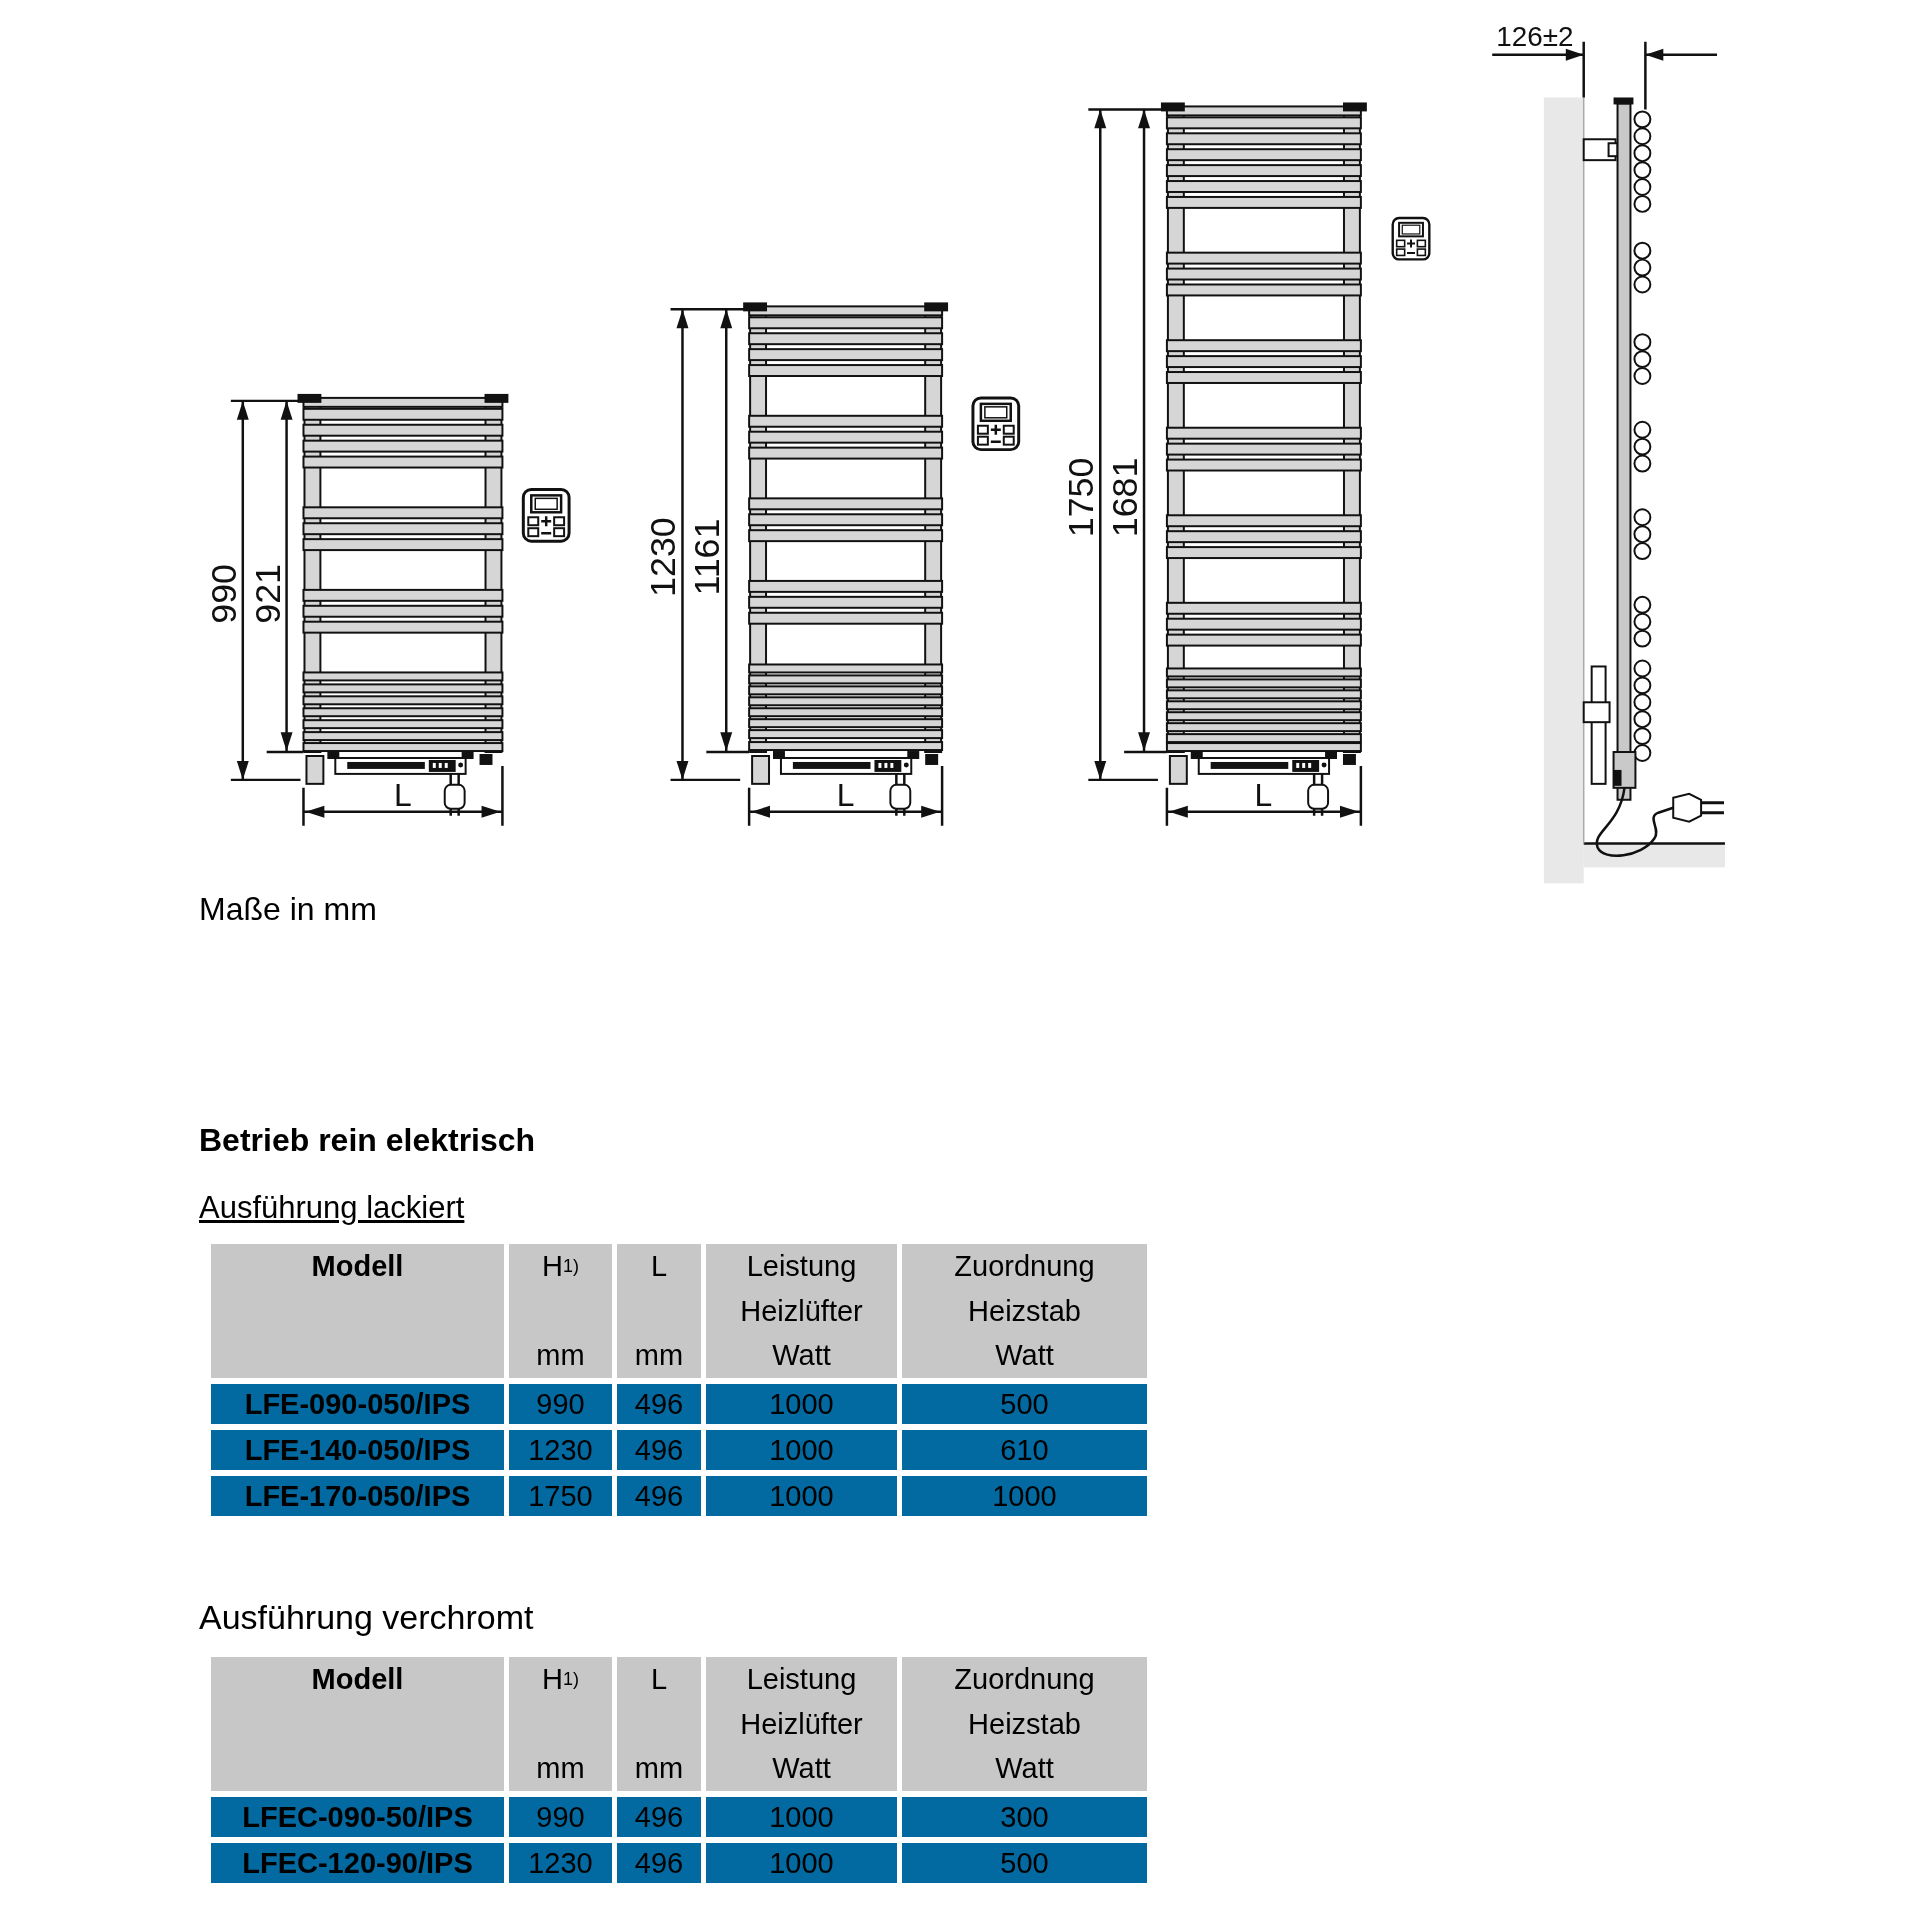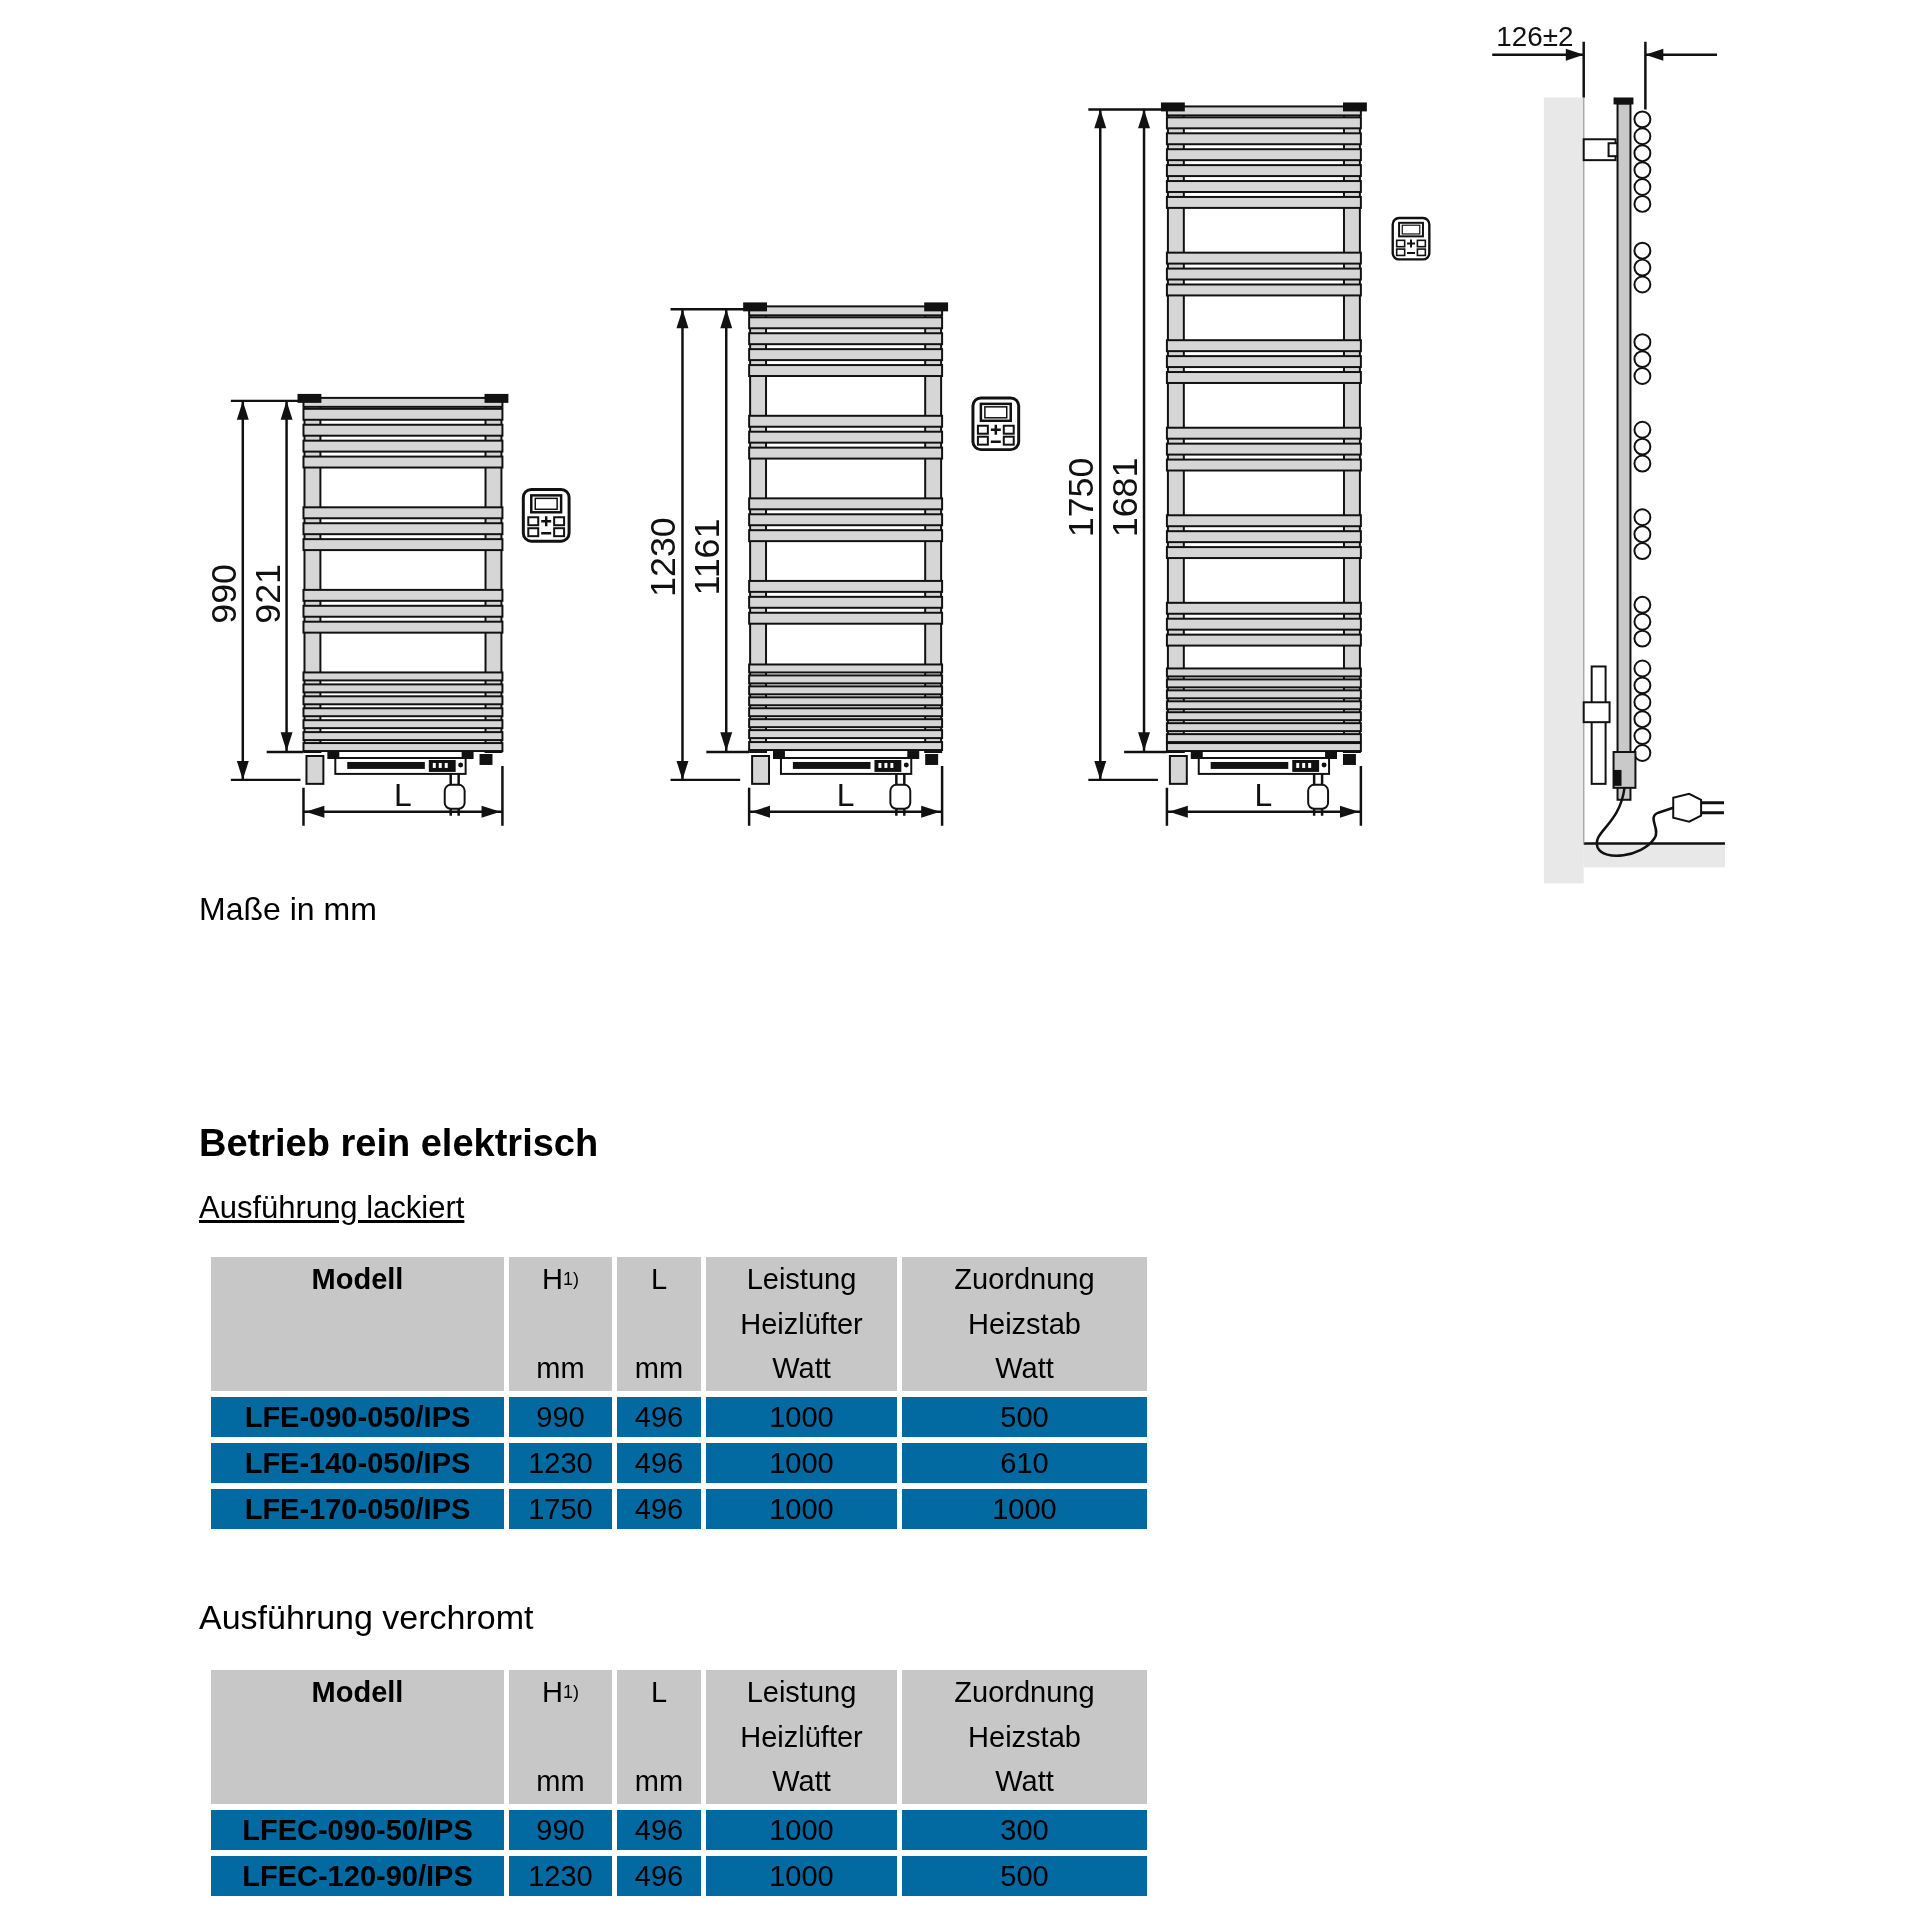--- a/index.html
+++ b/index.html
@@ -1,26 +1,26 @@
 <!DOCTYPE html>
 <html><head>
 <meta charset="utf-8">
 <style>
   html,body{margin:0;padding:0;background:#fff;}
   body{position:relative;width:1923px;height:1923px;font-family:"Liberation Sans",sans-serif;color:#000;overflow:hidden;}
   svg text{font-family:"Liberation Sans",sans-serif;fill:#111;}
   .diagram{position:absolute;left:0;top:0;}
   .note{position:absolute;left:199px;top:891px;font-size:32px;}
-  .sec-title{position:absolute;left:199px;top:1122px;font-size:38px;font-weight:bold;}
+  .sec-title{position:absolute;left:199px;top:1122px;font-size:32px;font-weight:bold;}
   .tbl-caption1{position:absolute;left:199px;top:1190px;font-size:31px;text-decoration:underline;}
   .tbl-caption2{position:absolute;left:199px;top:1598px;font-size:34px;}
   .spec-table{position:absolute;left:211px;display:grid;grid-template-columns:293px 103px 84px 191px 245px;column-gap:5px;row-gap:6px;font-size:29px;}
   .t1{top:1244px;}
   .t2{top:1657px;}
-  .th{background:#c7c7c7;height:134px;display:flex;flex-direction:column;margin-top:13px;}
+  .th{background:#c7c7c7;height:134px;display:flex;flex-direction:column;}
   .th .slot{flex:1;display:flex;align-items:center;justify-content:center;}
   .td{background:#0369a1;height:40px;display:flex;align-items:center;justify-content:center;}
   .b{font-weight:bold;}
   sup{font-size:62%;}
   .rr{fill:#d6d6d6;stroke:#111;stroke-width:2;}
   .ln{stroke:#111;stroke-width:2.5;fill:none;}
   .th2{stroke:#111;stroke-width:2;fill:#fff;}
   .ar{fill:#111;stroke:none;}
   .dimtxt{font-size:36px;}
   .ltxt{font-size:32px;}

